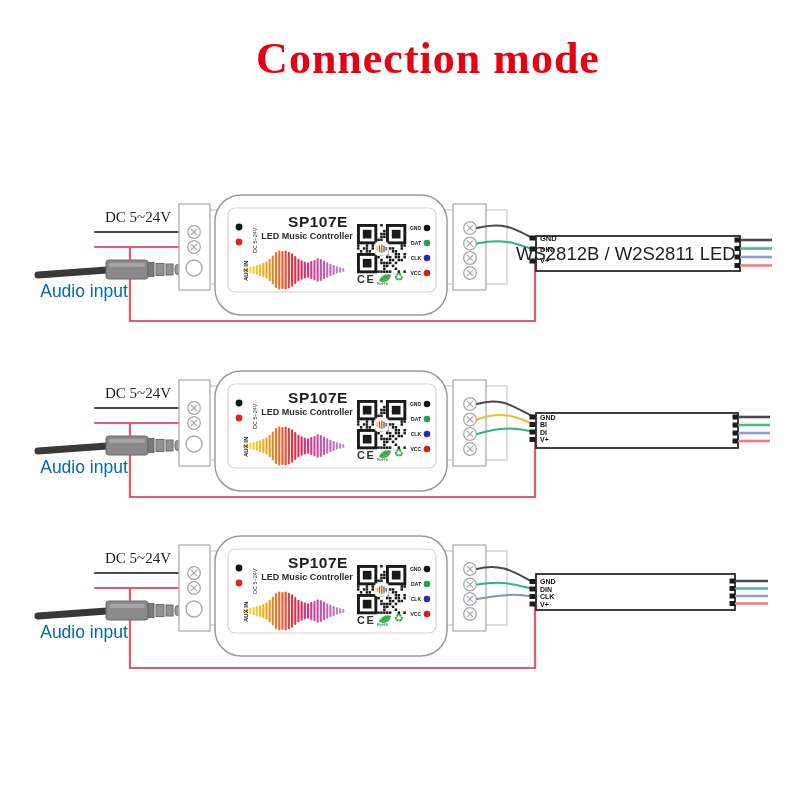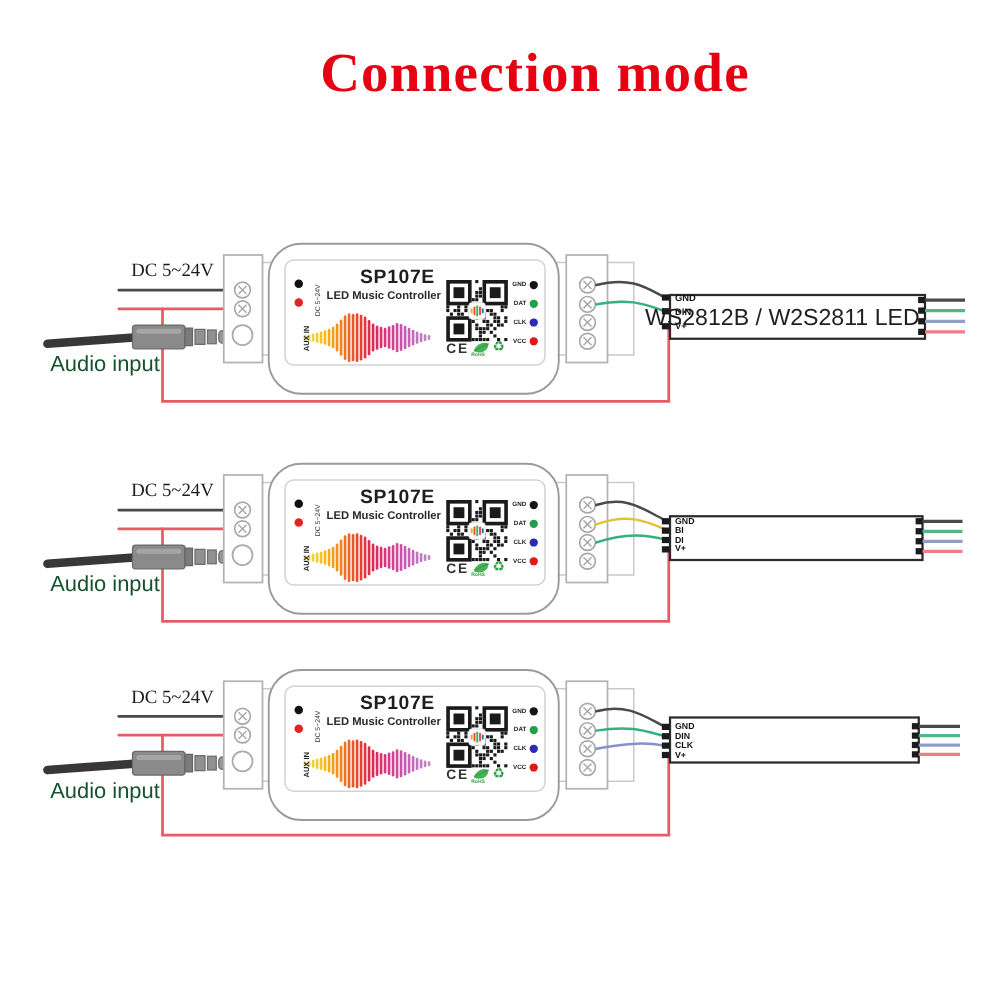--- a/index.html
+++ b/index.html
@@ -6,21 +6,21 @@
   #stage{position:relative;width:800px;height:800px;background:#fff;overflow:hidden;
          font-family:"Liberation Sans",sans-serif;}
   .title{position:absolute;top:33px;left:0;width:800px;text-align:center;
          font-family:"Liberation Serif","DejaVu Serif",serif;font-weight:700;
          font-size:44px;letter-spacing:1px;padding-left:28px;}
   .row{position:absolute;left:0;width:656px;height:170px;}
   svg.rsvg{position:absolute;left:0;top:0;width:800px;height:170px;display:block;}
   .ov{position:absolute;white-space:nowrap;color:#222;line-height:1.15;}
   .dcLabel{font-family:"Liberation Serif","DejaVu Serif",serif;font-size:15px;color:#1b1b1b;
            width:90px;text-align:center;left:93px;top:29px;}
-  .audioLabel{font-size:17.5px;color:#14532d;left:31px;top:101px;width:106px;text-align:center;}
+  .audioLabel{font-size:17.5px;color:#0369a1;left:31px;top:101px;width:106px;text-align:center;}
   .model{left:258px;top:33px;width:120px;text-align:center;font-weight:700;font-size:15.5px;
          color:#1e1e1e;letter-spacing:.5px;}
   .subtitle{left:240px;top:51px;width:134px;text-align:center;font-weight:700;font-size:9px;color:#2a2a2a;}
   .sidePower{left:252px;top:73px;transform:rotate(-90deg);transform-origin:0 0;font-size:5.5px;color:#333;}
   .sideAux{left:243px;top:101px;transform:rotate(-90deg);transform-origin:0 0;font-size:6px;font-weight:700;color:#222;}
   .cpin{width:28px;text-align:right;font-size:5px;font-weight:700;color:#222;left:393px;}
   .ce{left:357px;top:93px;font-size:11px;font-weight:600;letter-spacing:1.5px;color:#333;}
   .rohs{left:377px;top:102px;font-size:4px;color:#2f9e44;font-weight:700;}
   .recycle{left:394px;top:92px;font-size:11px;color:#2f9e44;font-family:"DejaVu Sans",sans-serif;}
   .stripLabel{text-align:center;font-size:18.5px;color:#1f1f1f;}

